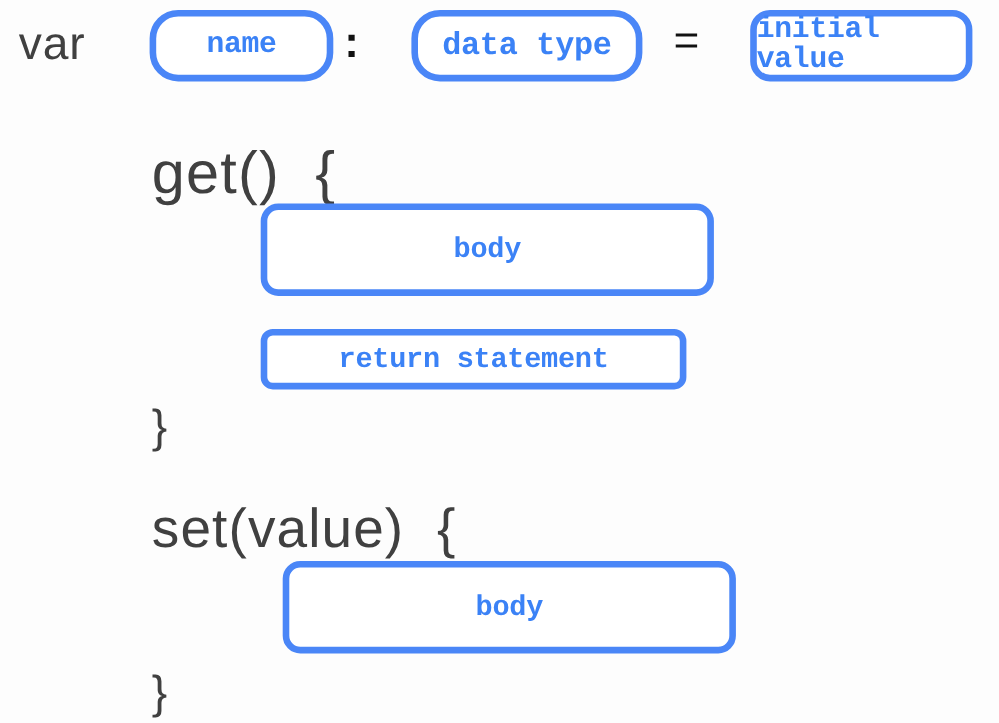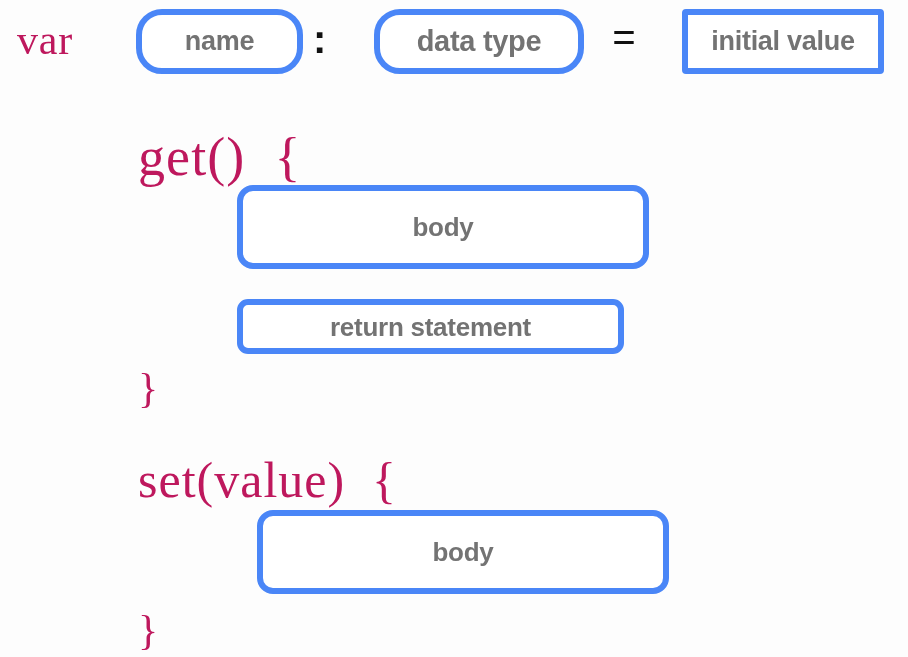--- a/index.html
+++ b/index.html
@@ -17,23 +17,23 @@
 
   #canvas {
     position: relative;
     width: 908px;
     height: 657px;
   }
 
   
   .code {
     position: absolute;
-    font-family: Liberation Serif, serif;
+    font-family: Liberation Sans, sans-serif;
     font-weight: 400;
-    color: #be185d;
+    color: #404040;
     white-space: pre;
     letter-spacing: 0.02em;
   }
 
   .code-var      { left: 17px;  top: 16px;  font-size: 42px; }
   .code-get      { left: 138px; top: 126px; font-size: 54px; }
   .code-brace1   { left: 138px; top: 364px; font-size: 42px; }
   .code-set      { left: 138px; top: 451px; font-size: 50px; }
   .code-brace2   { left: 138px; top: 606px; font-size: 42px; }
 
@@ -62,43 +62,42 @@
   .box {
     position: absolute;
     box-sizing: border-box;
     background: #ffffff;
     border: 6px solid #4a86f7;
     display: flex;
     align-items: center;
     justify-content: center;
   }
   .box > span {
-    font-family: Liberation Sans, sans-serif;
+    font-family: Liberation Mono, monospace;
     font-weight: 700;
-    color: #737373;
+    color: #3b82f6;
     letter-spacing: -0.01em;
     line-height: 1;
-    text-align: right;
   }
 
   .box-name {
     left: 136px;  top: 9px;   width: 167px; height: 65px;
     border-radius: 26px;
   }
   .box-name > span { font-size: 27px; }
 
   .box-datatype {
     left: 374px;  top: 9px;   width: 210px; height: 65px;
     border-radius: 26px;
   }
   .box-datatype > span { font-size: 29px; }
 
   .box-initial {
     left: 682px;  top: 9px;   width: 202px; height: 65px;
-    border-radius: 4px;
+    border-radius: 18px;
   }
   .box-initial > span { font-size: 27px; }
 
   .box-getbody {
     left: 237px;  top: 185px; width: 412px; height: 84px;
     border-radius: 16px;
   }
   .box-getbody > span { font-size: 26px; }
 
   .box-return {

